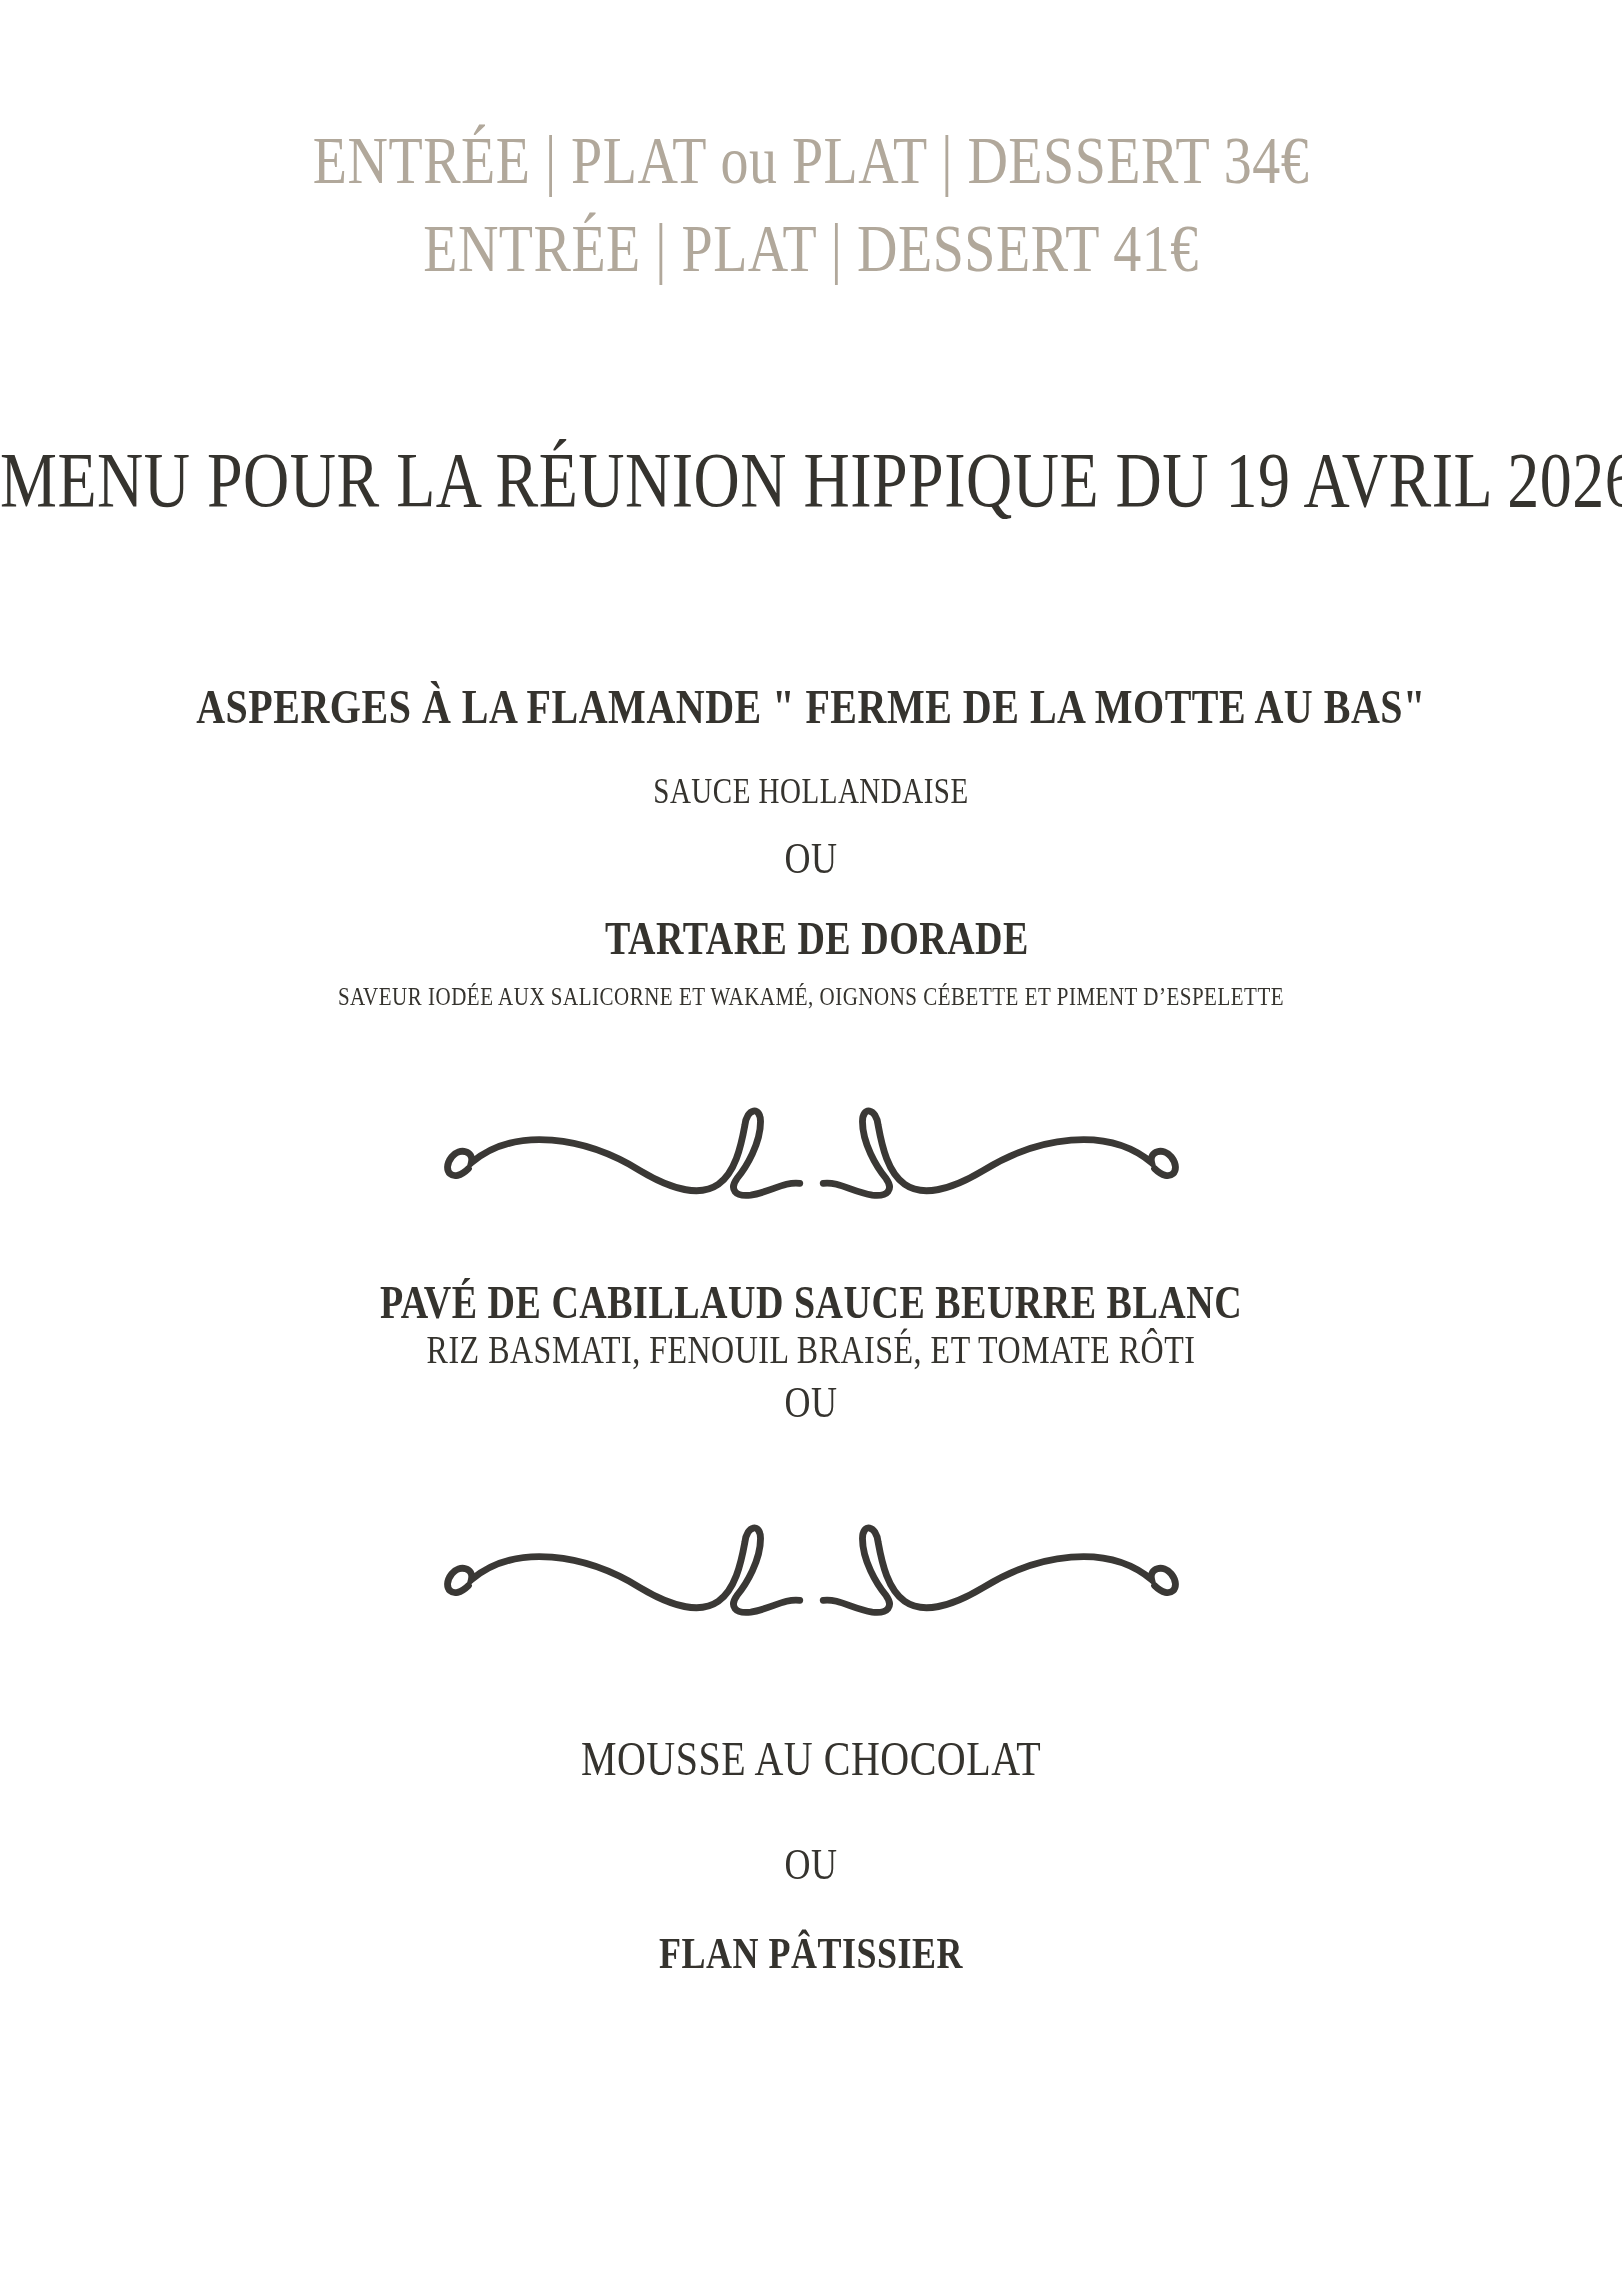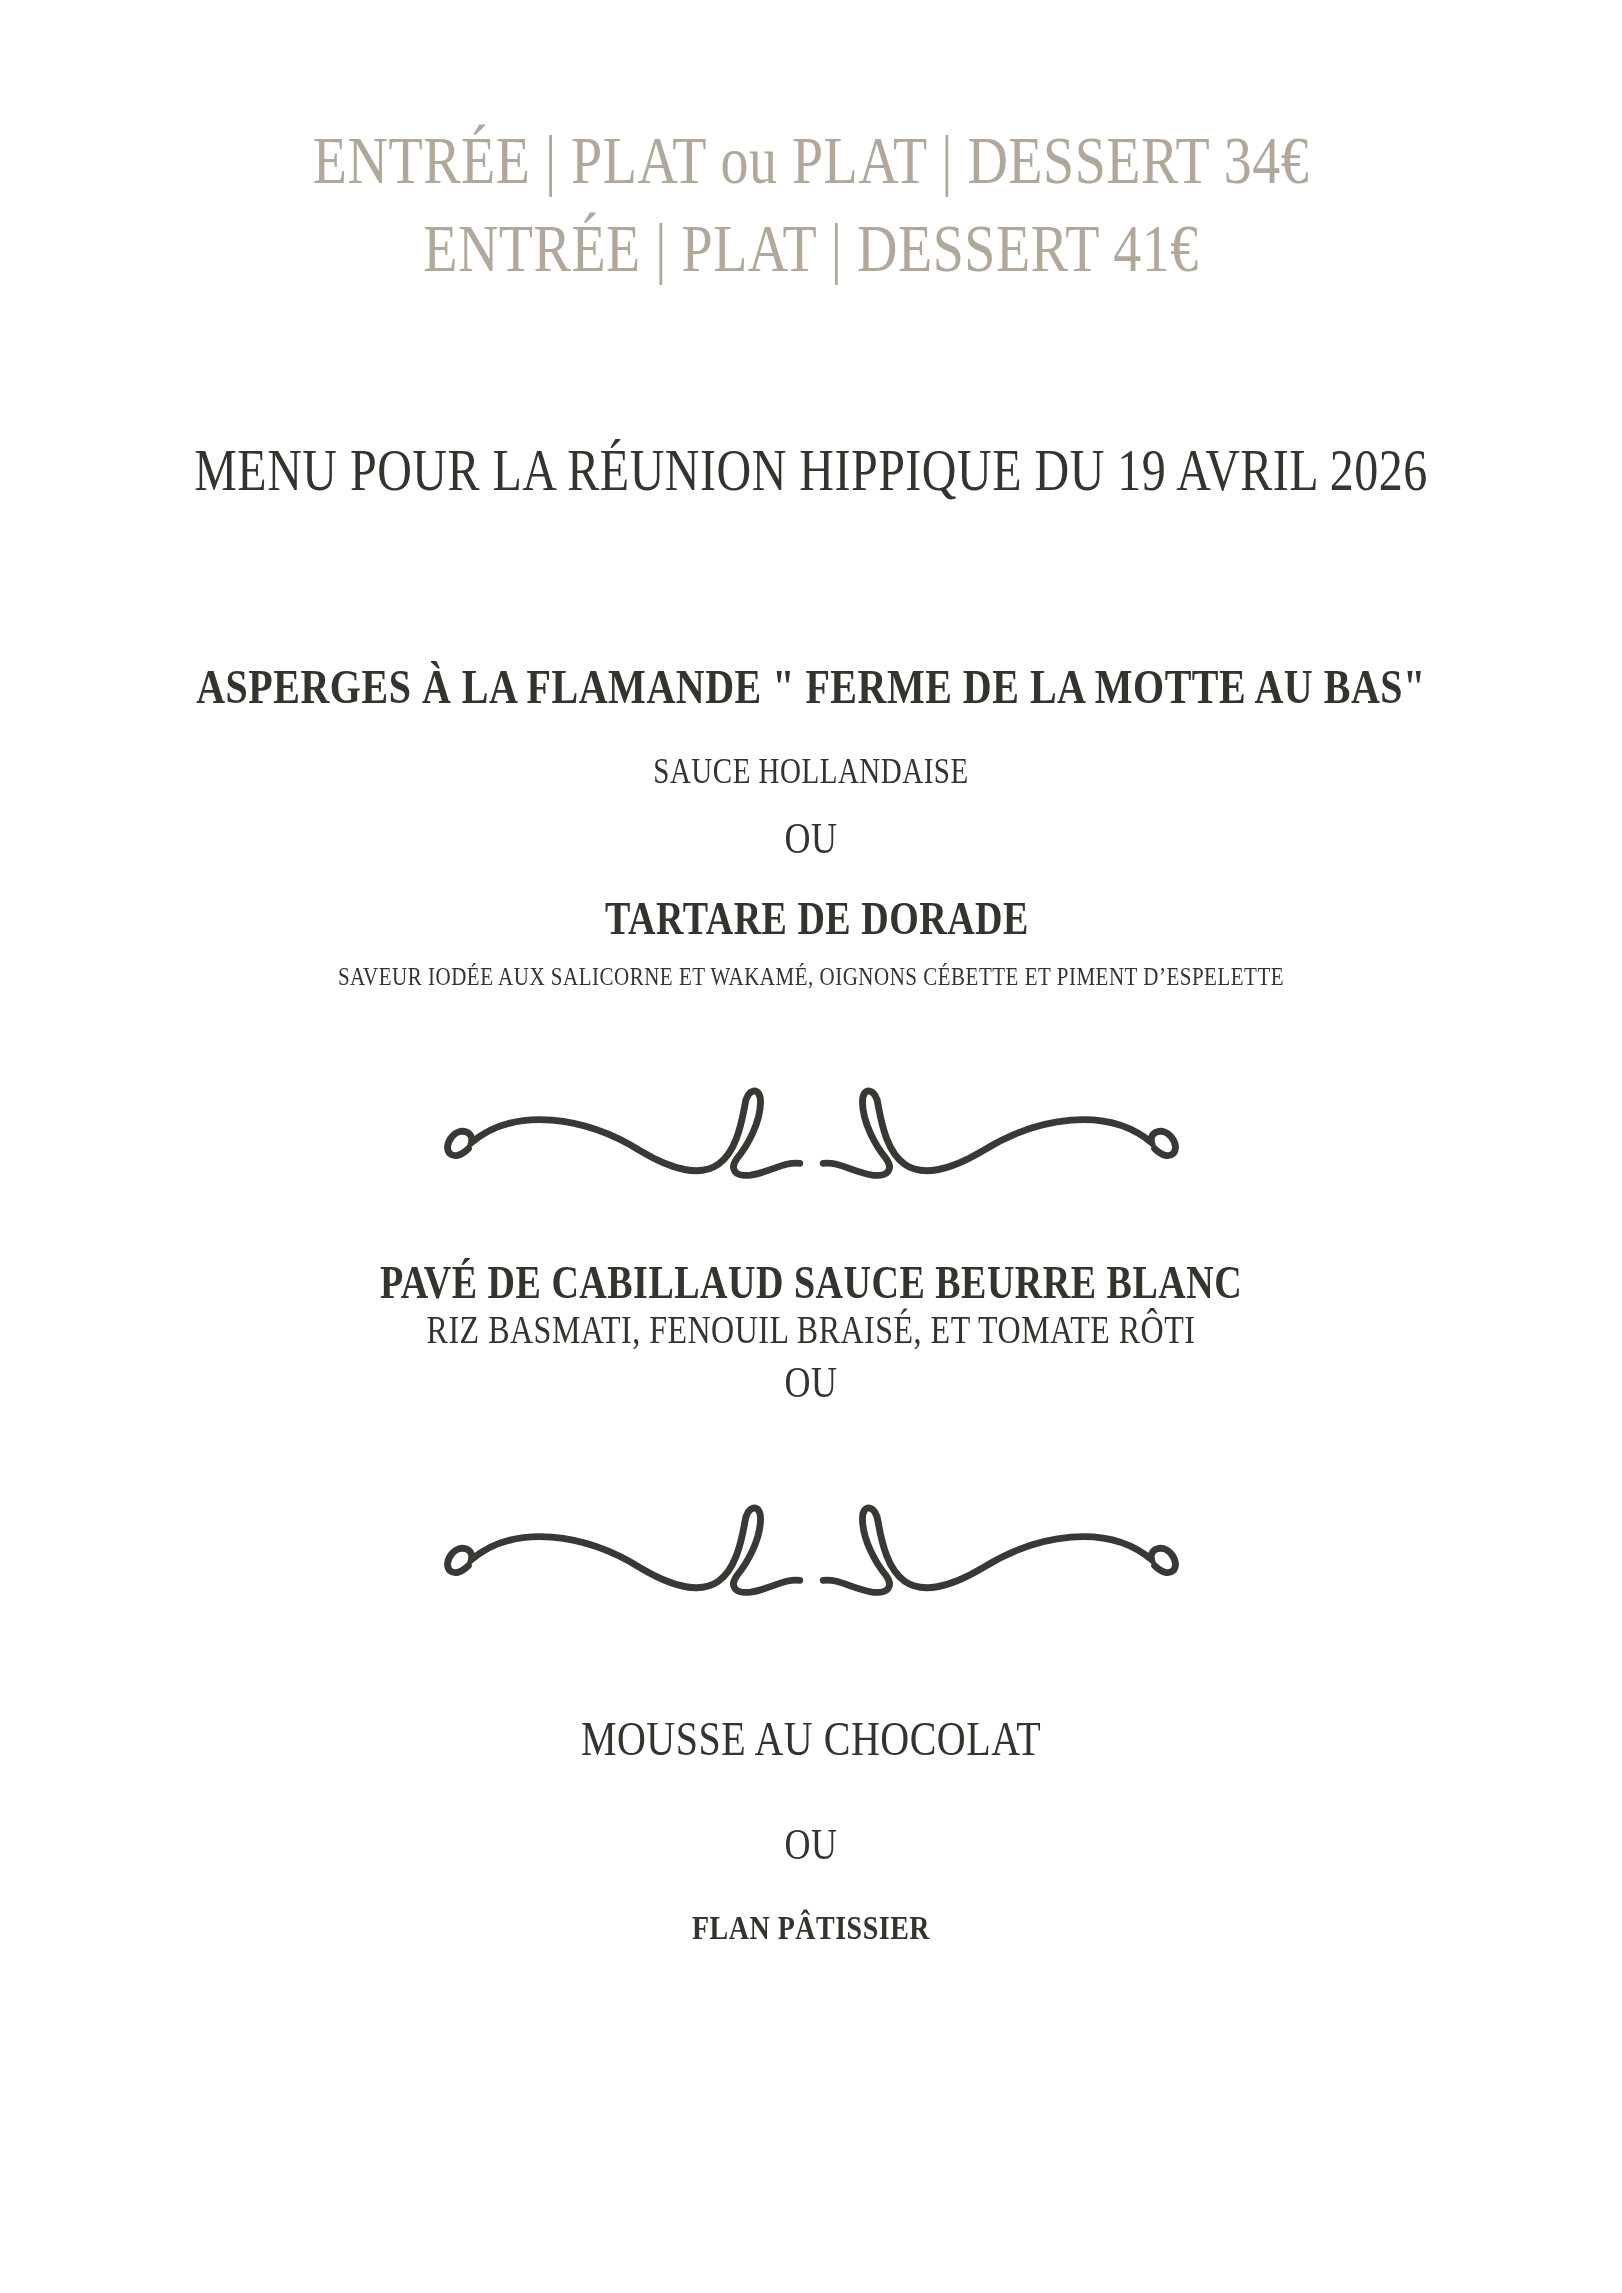--- a/index.html
+++ b/index.html
@@ -20,21 +20,21 @@
     transform: scaleY(1.22);
     transform-origin: center;
     letter-spacing: 0.5px;
   }
   .accent { color: #b1a89b; }
   .bold { font-weight: bold; }
 
   .formules { padding-top: 116px; }
   .formules .row { line-height: 1.58; font-size: 56px; }
 
-  .title-row { margin-top: 147px; font-size: 48px; line-height: 1.25; }
+  .title-row { margin-top: 147px; font-size: 64px; line-height: 1.25; }
 
   
   .starter-name1 { margin-top: 163px; font-size: 40px; }
   .starter-desc1 { margin-top: 45px;  font-size: 29px; }
   .starter-or    { margin-top: 29px;  font-size: 36px; }
   .starter-name2 { margin-top: 37px;  font-size: 38px; padding-left: 12px; }
   .starter-desc2 { margin-top: 25.5px;  font-size: 21px; }
 
   .flourish-row { margin-top: 86px; line-height: 0; }
   .flourish-row svg { display: inline-block; }
@@ -44,21 +44,21 @@
   .main-desc1 { margin-top: 7.8px;  font-size: 32px; }
   .main-or    { margin-top: 11.8px; font-size: 36px; }
   .main-name2 { margin-top: 5.9px;  font-size: 38px; }
   .main-desc2 { margin-top: 7.8px;  font-size: 40px; }
 
   .flourish-row2 { margin-top: 90px; line-height: 0; }
 
   
   .dessert-name1 { margin-top: 116px; font-size: 40px; }
   .dessert-or    { margin-top: 61px;  font-size: 36px; }
-  .dessert-name2 { margin-top: 47px;  font-size: 28px; }
+  .dessert-name2 { margin-top: 47px;  font-size: 36px; }
   .dessert-desc2 { margin-top: 31px;  font-size: 38px; }
 </style>
 </head>
 <body>
 
 <div class="page">
 
   <div class="formules">
     <div class="row">
       <span class="t accent">ENTRÉE | PLAT ou PLAT | DESSERT 34€</span>

